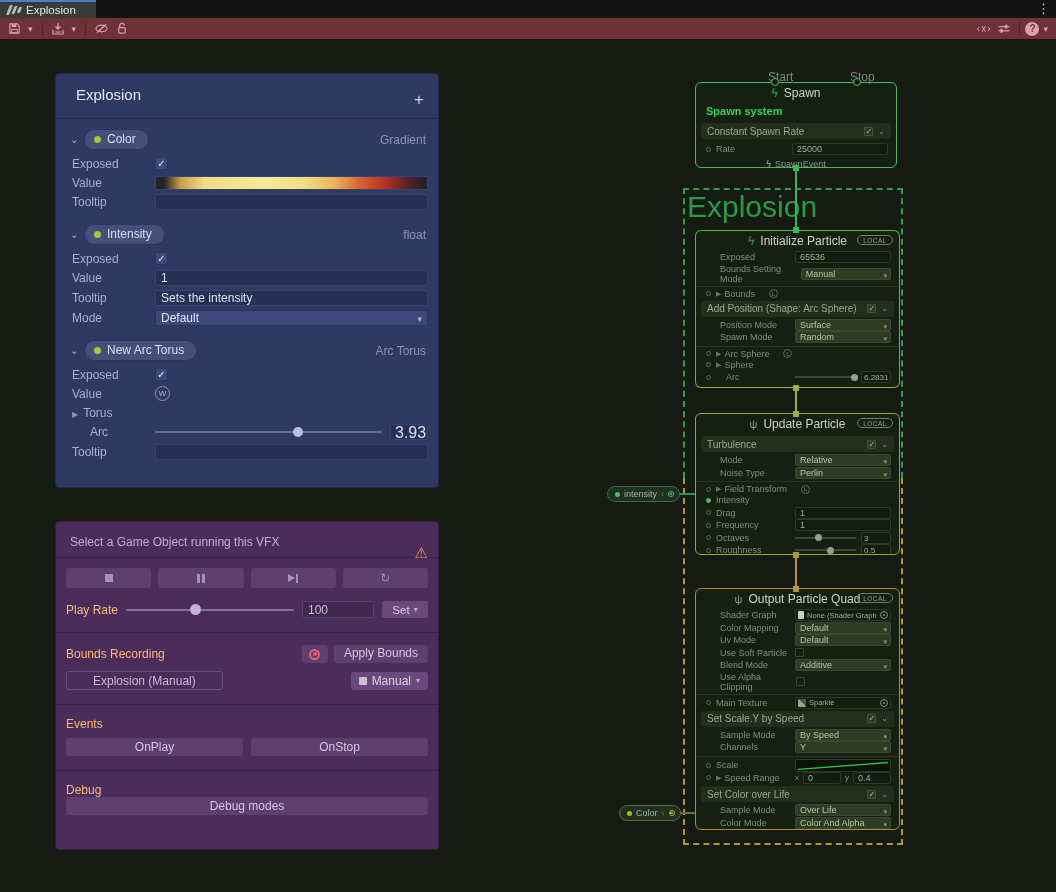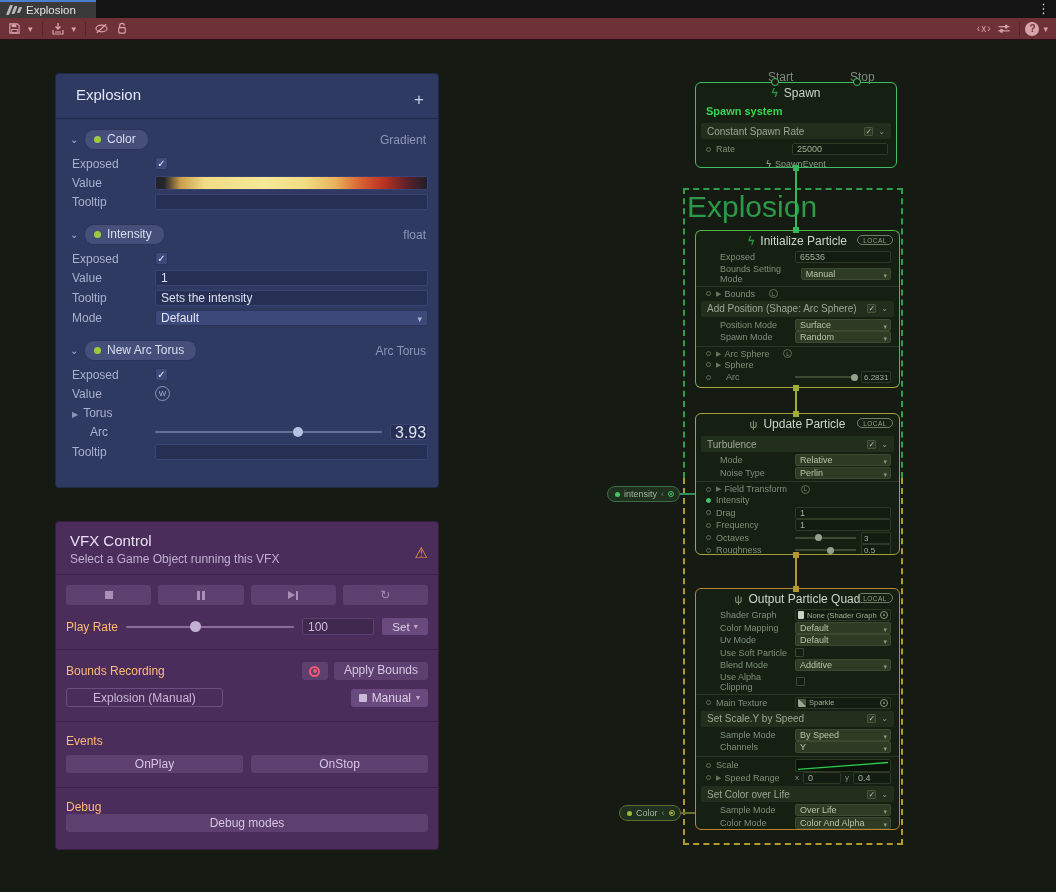--- a/index.html
+++ b/index.html
@@ -354,21 +354,20 @@
         </div>
         <div class="bb-row">
           <span class="bb-row-label">Tooltip</span>
           <span class="bb-field"></span>
         </div>
       </div>
     </div>
 
     <div class="vfxctl">
       <div class="vc-header">
-        <div class="vc-title">VFX Control</div>
         <div class="vc-sub">Select a Game Object running this VFX</div>
         <span class="vc-warn">⚠</span>
       </div>
       <div class="vc-body">
         <div class="vc-transport">
           <span class="vc-tbtn">
               <span class="ic-stop"></span>
             </span>
           <span class="vc-tbtn">
               <span class="ic-pause">

